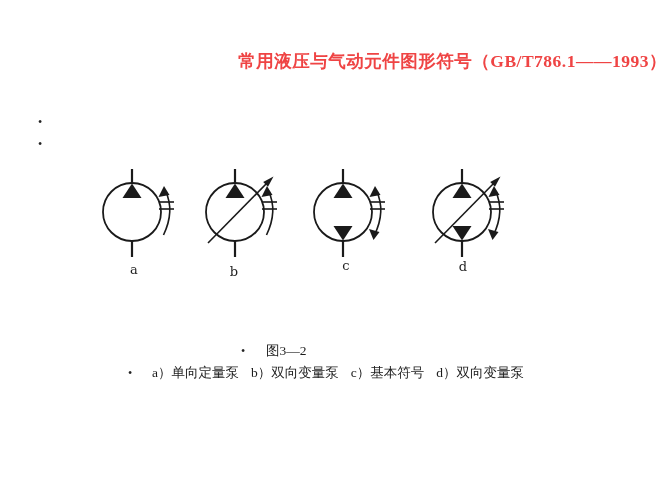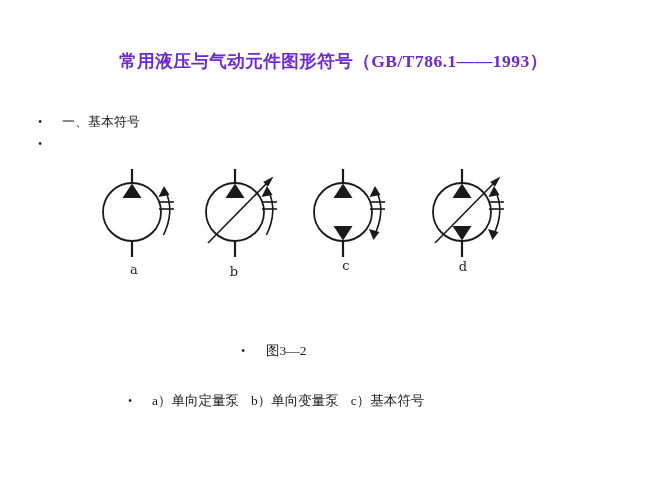--- a/index.html
+++ b/index.html
@@ -14,25 +14,25 @@
     background: #ffffff;
     overflow: hidden;
     font-family: "Liberation Serif", "DejaVu Serif", serif;
     color: #161616;
   }
   .title {
     position: absolute;
     top: 49px;
     left: 0;
     right: 0;
-    text-align: center;
+    text-align: right;
     font-size: 17.5px;
     font-weight: bold;
     letter-spacing: 0.5px;
-    color: #6d28d9;
+    color: #ef4444;
   }
   .bullets {
     position: absolute;
     top: 111px;
     left: 38px;
   }
   .bullet-line {
     display: flex;
     align-items: baseline;
     height: 22px;
@@ -78,34 +78,33 @@
     position: absolute;
     top: 363px;
     left: 128px;
     display: flex;
     align-items: baseline;
     font-size: 13.5px;
     line-height: 19px;
     color: #1b1b1b;
   }
   .caption2 .bullet-marker { width: 24px; }
-  .legend-item { margin-right: 12px; margin-top: 28px; }
+  .legend-item { margin-right: 12px; }
   .legend-item:last-child { margin-right: 0; }
 </style>
 </head>
 <body>
 
 <div class="slide">
 
   <div class="title">常用液压与气动元件图形符号（GB/T786.1——1993）</div>
 
   <div class="bullets">
     <div class="bullet-line">
       <span class="bullet-marker">•</span>
-      <span>一、基本符号</span>
     </div>
     <div class="bullet-line">
       <span class="bullet-marker">•</span>
     </div>
   </div>
 
   <svg class="figure-svg" width="667" height="500" viewBox="0 0 667 500">
 
     <g>
       <circle class="sym-stroke" cx="132" cy="212" r="29" stroke-width="1.8"></circle>
@@ -165,17 +164,18 @@
   </svg>
 
   <div class="caption1">
     <span class="bullet-marker">•</span>
     <span class="fig-number">图3—2</span>
   </div>
 
   <div class="caption2">
     <span class="bullet-marker">•</span>
     <span class="legend-item">a）单向定量泵</span>
-    <span class="legend-item">b）单向变量泵</span>
+    <span class="legend-item">b）双向变量泵</span>
     <span class="legend-item">c）基本符号</span>
+    <span class="legend-item">d）双向变量泵</span>
   </div>
 
 </div>
 
 </body></html>

